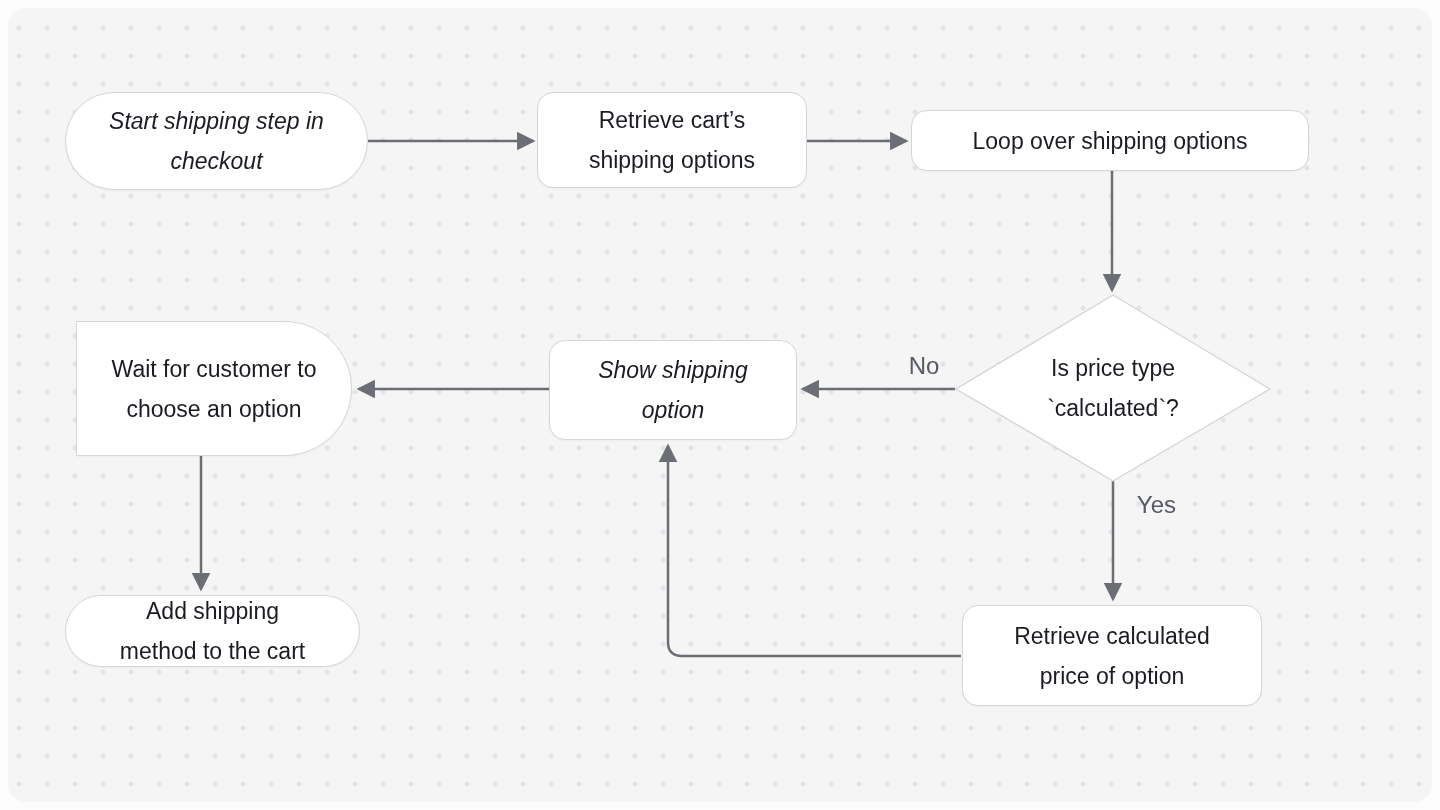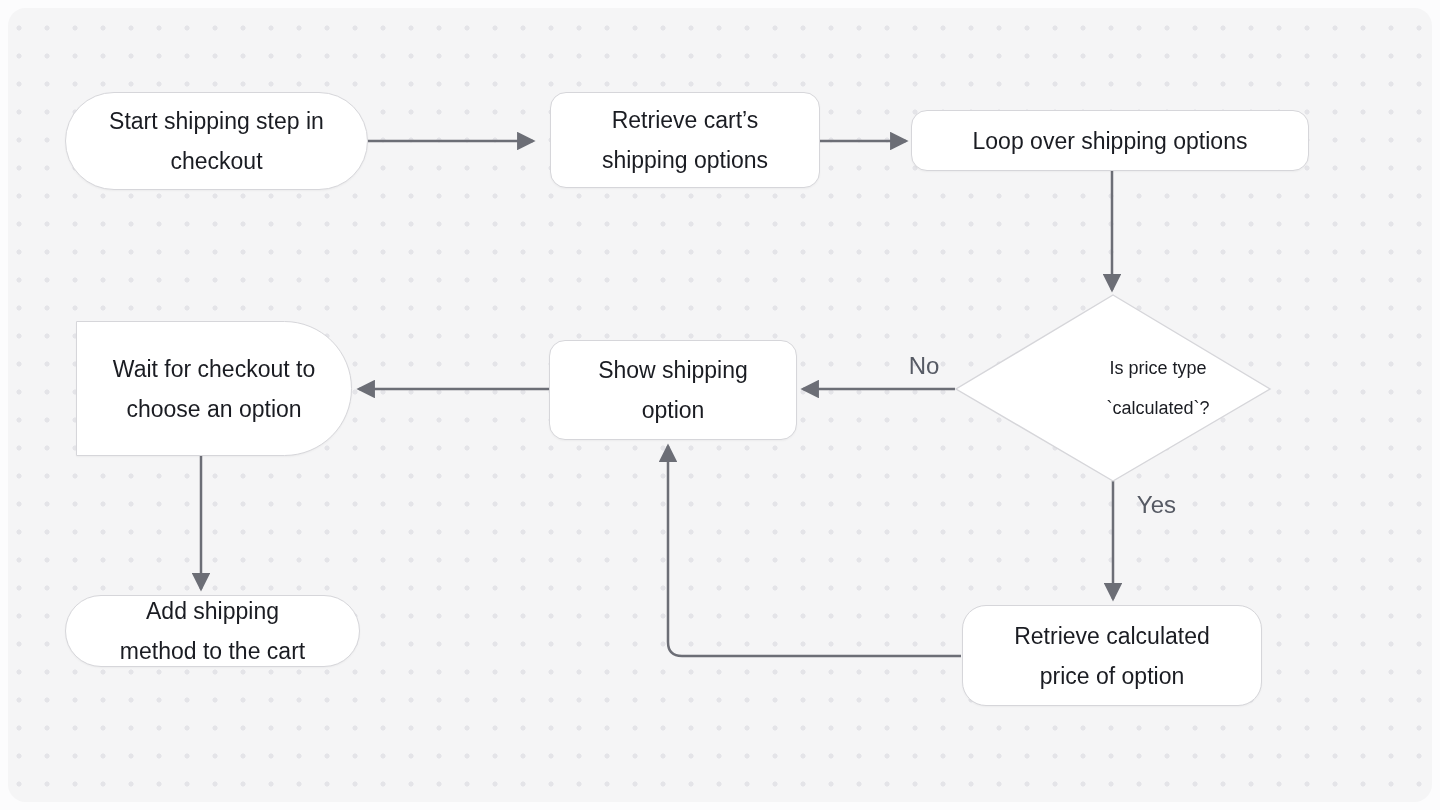--- a/index.html
+++ b/index.html
@@ -52,48 +52,48 @@
     line-height:40px;
     color:var(--node-text);
     box-shadow:0 1px 2px rgba(20,20,30,0.04);
   }
   .node span{display:inline-block;}
   .diamond-label{
     position:absolute;
     z-index:2;
     display:flex;
     align-items:center;
-    justify-content:flex-end;
+    justify-content:center;
     text-align:center;
-    font-size:18px;
+    font-size:23px;
     line-height:40px;
     color:var(--node-text);
     background:transparent;
   }
   .edge-label{
     position:absolute;
     z-index:2;
     font-size:24px;
     line-height:28px;
     color:var(--edge-label);
   }
 
   
   #node-start          {left:65px;  top:92px;  width:303px; height:98px;  border-radius:49px;}
-  #node-start span     {max-width:215px;}
-  #node-retrieve-opts  {left:550px; top:92px;  width:270px; height:96px;  border-radius:16px;}
+  #node-start span     {max-width:215px;font-style:italic;}
+  #node-retrieve-opts  {left:537px; top:92px;  width:270px; height:96px;  border-radius:16px;}
   #node-retrieve-opts span{max-width:192px;}
   #node-loop           {left:911px; top:110px; width:398px; height:61px;  border-radius:16px;}
   #node-show           {left:549px; top:340px; width:248px; height:100px; border-radius:16px;}
-  #node-show span      {max-width:162px;}
+  #node-show span      {max-width:162px;font-style:italic;}
   #node-wait           {left:76px;  top:321px; width:276px; height:135px; border-radius:0 68px 68px 0; border-left:1.4px solid var(--node-border);}
   #node-wait span      {max-width:222px;}
   #node-add            {left:65px;  top:595px; width:295px; height:72px; border-radius:51px;}
   #node-add span       {max-width:196px;}
-  #node-retrieve-price {left:962px; top:605px; width:300px; height:101px; border-radius:24px;}
+  #node-retrieve-price {left:962px; top:605px; width:300px; height:101px; border-radius:16px;}
   #node-retrieve-price span{max-width:212px;}
   #diamond-label       {left:983px; top:344px; width:260px; height:88px;}
   #diamond-label span  {max-width:170px;}
   #edge-label-no       {left:898px; top:352px; width:52px; text-align:center;}
   #edge-label-yes      {left:1116px;top:491px; width:60px; text-align:right;}
 </style>
 </head>
 <body>
 
 <div class="canvas"></div>
@@ -129,21 +129,21 @@
 
 <div class="diamond-label" id="diamond-label">
   <span>Is price type `calculated`?</span>
 </div>
 
 <div class="node" id="node-show">
   <span>Show shipping option</span>
 </div>
 
 <div class="node" id="node-wait">
-  <span>Wait for checkout to choose an option</span>
+  <span>Wait for customer to choose an option</span>
 </div>
 
 <div class="node" id="node-add">
   <span>Add shipping method to the cart</span>
 </div>
 
 <div class="node" id="node-retrieve-price">
   <span>Retrieve calculated price of option</span>
 </div>
 

